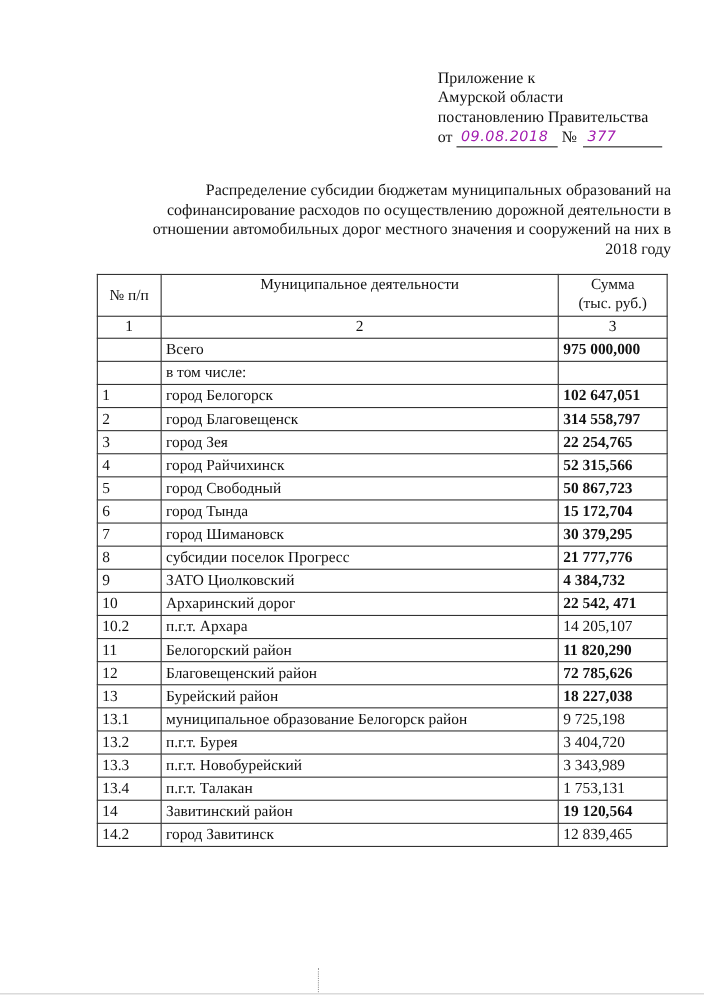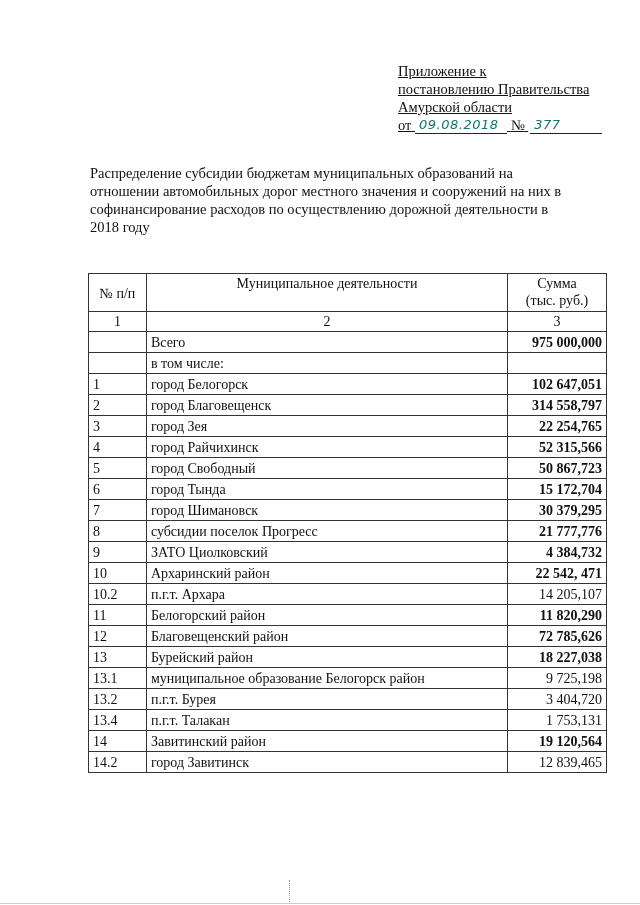--- a/index.html
+++ b/index.html
@@ -15,73 +15,72 @@
       font-family: "Liberation Serif", "DejaVu Serif", serif;
       color: #111;
     }
     .appendix {
       position: absolute;
       left: 398px;
       top: 62px;
       font-size: 14.5px;
       line-height: 18px;
     }
-    .appendix .line { white-space: nowrap; text-decoration: underline; }
+    .appendix .line { white-space: nowrap; }
     .appendix .sig {
       font-family: "DejaVu Sans", sans-serif;
       font-style: italic;
       font-size: 13px;
       letter-spacing: 0.5px;
-      color: #0f766e;
+      color: #a21caf;
     }
     .appendix .ul {
       display: inline-block;
       border-bottom: 1px solid #222;
       height: 16px;
       vertical-align: bottom;
     }
     .appendix .ul.date { width: 92px; }
     .appendix .ul.num { width: 72px; margin-left: 2px; }
     .appendix .ul span { position: relative; top: -2px; left: 4px; }
 
     .title {
       position: absolute;
       left: 90px;
       top: 164px;
       width: 520px;
-      text-align: left;
+      text-align: right;
       font-size: 14.5px;
       line-height: 18px;
     }
 
     table.alloc {
       position: absolute;
       left: 88px;
       top: 249px;
       width: 519px;
       border-collapse: collapse;
       font-size: 14px;
-      margin-top: 24px;
     }
     table.alloc td, table.alloc th {
       border: 1px solid #333;
       padding: 0 4px;
       height: 20px;
       line-height: 19px;
       font-weight: normal;
       vertical-align: middle;
     }
     table.alloc col.c1 { width: 58px; }
     table.alloc col.c2 { width: 362px; }
     table.alloc col.c3 { width: 99px; }
     table.alloc th { text-align: center; }
     table.alloc tr.head th { height: 36px; line-height: 17px; vertical-align: top; padding-top: 1px; }
     table.alloc tr.head th.num-h { vertical-align: middle; }
     table.alloc tr.colnums td { text-align: center; height: 19px; }
-    td.sum { text-align: right; white-space: nowrap; }
+    td.sum { text-align: left; white-space: nowrap; }
     td.sum.bold { font-weight: bold; }
     td.idx { text-align: left; }
     .scribble {
       position: absolute;
       left: 289px;
       top: 880px;
       width: 2px;
       height: 22px;
       border-left: 1px dotted #999;
     }
@@ -92,34 +91,34 @@
       width: 640px;
       height: 1px;
       background: #ccc;
     }
   </style>
 </head>
 <body>
 
 <div class="appendix">
   <div class="line">Приложение к</div>
+  <div class="line">Амурской области</div>
   <div class="line">постановлению Правительства</div>
-  <div class="line">Амурской области</div>
   <div class="line">
     <span>от</span>
     <span class="ul date"><span class="sig">09.08.2018</span></span>
     <span>№</span>
     <span class="ul num"><span class="sig">377</span></span>
   </div>
 </div>
 
 <div class="title">
   <div>Распределение субсидии бюджетам муниципальных образований на</div>
+  <div>софинансирование расходов по осуществлению дорожной деятельности в</div>
   <div>отношении автомобильных дорог местного значения и сооружений на них в</div>
-  <div>софинансирование расходов по осуществлению дорожной деятельности в</div>
   <div>2018 году</div>
 </div>
 
 <table class="alloc">
   <colgroup>
     <col class="c1">
       <col class="c2">
       <col class="c3">
   </colgroup>
   <thead>
@@ -188,21 +187,21 @@
         <td>субсидии поселок Прогресс</td>
         <td class="sum bold">21 777,776</td>
       </tr>
       <tr>
         <td class="idx">9</td>
         <td>ЗАТО Циолковский</td>
         <td class="sum bold">4 384,732</td>
       </tr>
       <tr>
         <td class="idx">10</td>
-        <td>Архаринский район</td>
+        <td>Архаринский дорог</td>
         <td class="sum bold">22 542, 471</td>
       </tr>
       <tr>
         <td class="idx">10.2</td>
         <td>п.г.т. Архара</td>
         <td class="sum">14 205,107</td>
       </tr>
       <tr>
         <td class="idx">11</td>
         <td>Белогорский район</td>
@@ -222,20 +221,25 @@
         <td class="idx">13.1</td>
         <td>муниципальное образование Белогорск район</td>
         <td class="sum">9 725,198</td>
       </tr>
       <tr>
         <td class="idx">13.2</td>
         <td>п.г.т. Бурея</td>
         <td class="sum">3 404,720</td>
       </tr>
       <tr>
+        <td class="idx">13.3</td>
+        <td>п.г.т. Новобурейский</td>
+        <td class="sum">3 343,989</td>
+      </tr>
+      <tr>
         <td class="idx">13.4</td>
         <td>п.г.т. Талакан</td>
         <td class="sum">1 753,131</td>
       </tr>
       <tr>
         <td class="idx">14</td>
         <td>Завитинский район</td>
         <td class="sum bold">19 120,564</td>
       </tr>
       <tr>

